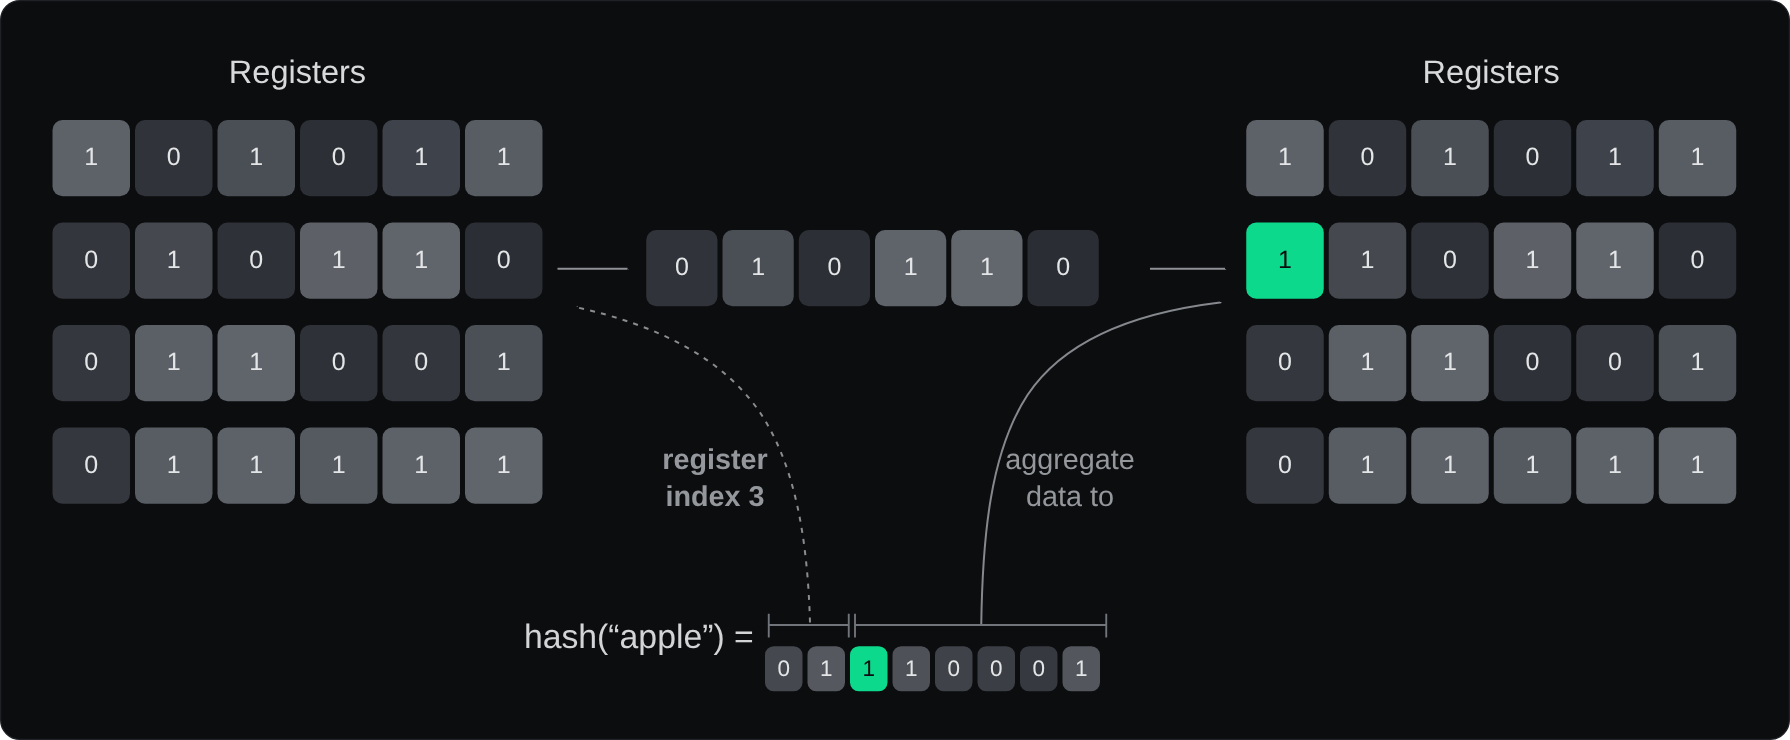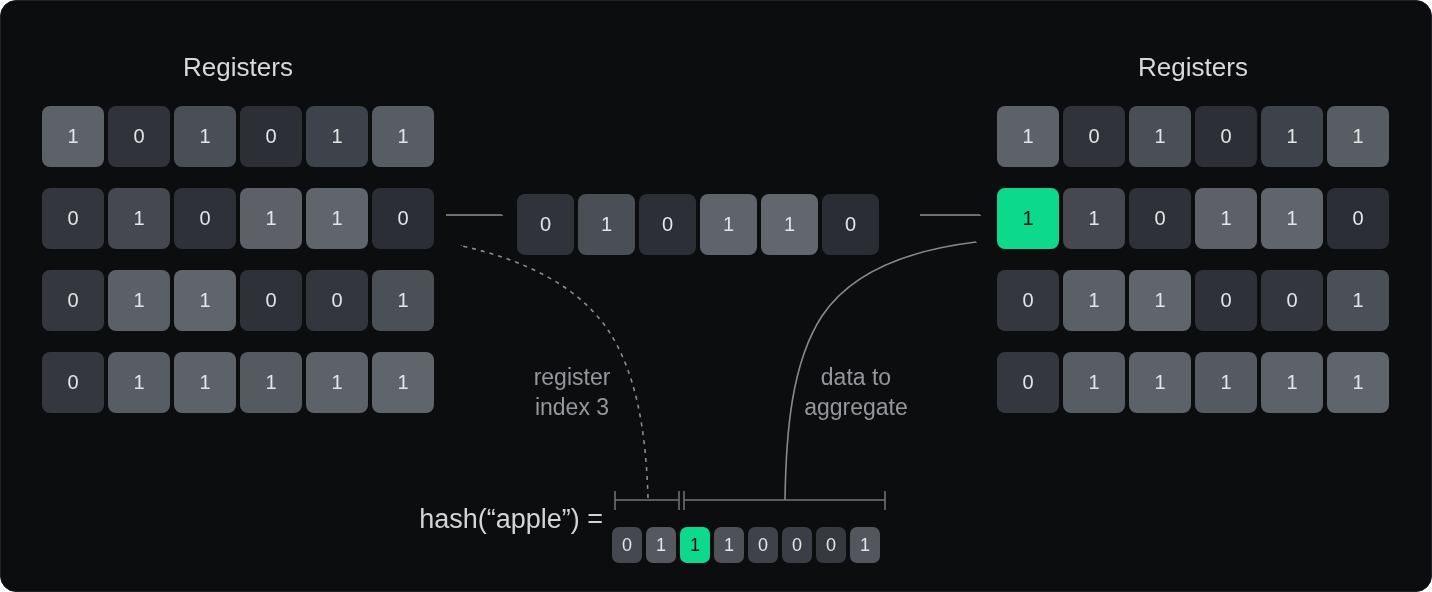--- a/index.html
+++ b/index.html
@@ -9,21 +9,21 @@
     font-family:"Liberation Sans", sans-serif;
     overflow:hidden;
   }
   .card{
     position:absolute;inset:0;
     background:#0c0d0f;
     border:1px solid #1f2126;
     border-radius:16px;
     box-sizing:border-box;
   }
-  .abs{position:absolute;margin-top:10px;}
+  .abs{position:absolute;}
   .title{font-size:26px;color:#d7d9db;text-align:center;}
   .grid{display:grid;}
   .grid.big{grid-template-columns:repeat(6,62px);gap:21px 4px;}
   .grid.big .cell{width:62px;height:61px;border-radius:8px;font-size:20px;}
   .grid.mid{grid-template-columns:repeat(6,57px);gap:4px;}
   .grid.mid .cell{width:57px;height:61px;border-radius:8px;font-size:20px;}
   .grid.hashbits{grid-template-columns:repeat(8,30px);gap:4px;}
   .grid.hashbits .cell{width:30px;height:36px;border-radius:7px;font-size:18px;}
   .cell{
     display:flex;align-items:center;justify-content:center;
@@ -95,27 +95,27 @@
     <div class="cell" style="background: rgb(51, 54, 60);">0</div>
     <div class="cell" style="background: rgb(75, 79, 86);">1</div>
     <div class="cell" style="background: rgb(52, 55, 61);">0</div>
     <div class="cell" style="background: rgb(88, 92, 99);">1</div>
     <div class="cell" style="background: rgb(93, 97, 104);">1</div>
     <div class="cell" style="background: rgb(85, 89, 96);">1</div>
     <div class="cell" style="background: rgb(93, 97, 104);">1</div>
     <div class="cell" style="background: rgb(96, 100, 107);">1</div>
   </div>
 
-<div class="abs note" style="left:472px;top:352px;width:200px;">
+<div class="abs note" style="left:472px;top:352px;width:200px;font-weight:bold;">
   <div>register</div>
   <div>index 3</div>
 </div>
 <div class="abs note" style="left:756px;top:352px;width:200px;">
+  <div>aggregate</div>
   <div>data to</div>
-  <div>aggregate</div>
 </div>
 
 <div class="abs hash-label" style="left:363px;top:492px;width:240px;">hash(“apple”) =</div>
 <div class="abs grid hashbits" style="left:612px;top:517px;">
     <div class="cell" style="background: rgb(69, 72, 78);">0</div>
     <div class="cell" style="background: rgb(85, 88, 94);">1</div>
     <div class="cell" style="background: rgb(12, 217, 140); color: rgb(11, 13, 16);">1</div>
     <div class="cell" style="background: rgb(78, 81, 87);">1</div>
     <div class="cell" style="background: rgb(63, 66, 72);">0</div>
     <div class="cell" style="background: rgb(59, 62, 68);">0</div>

